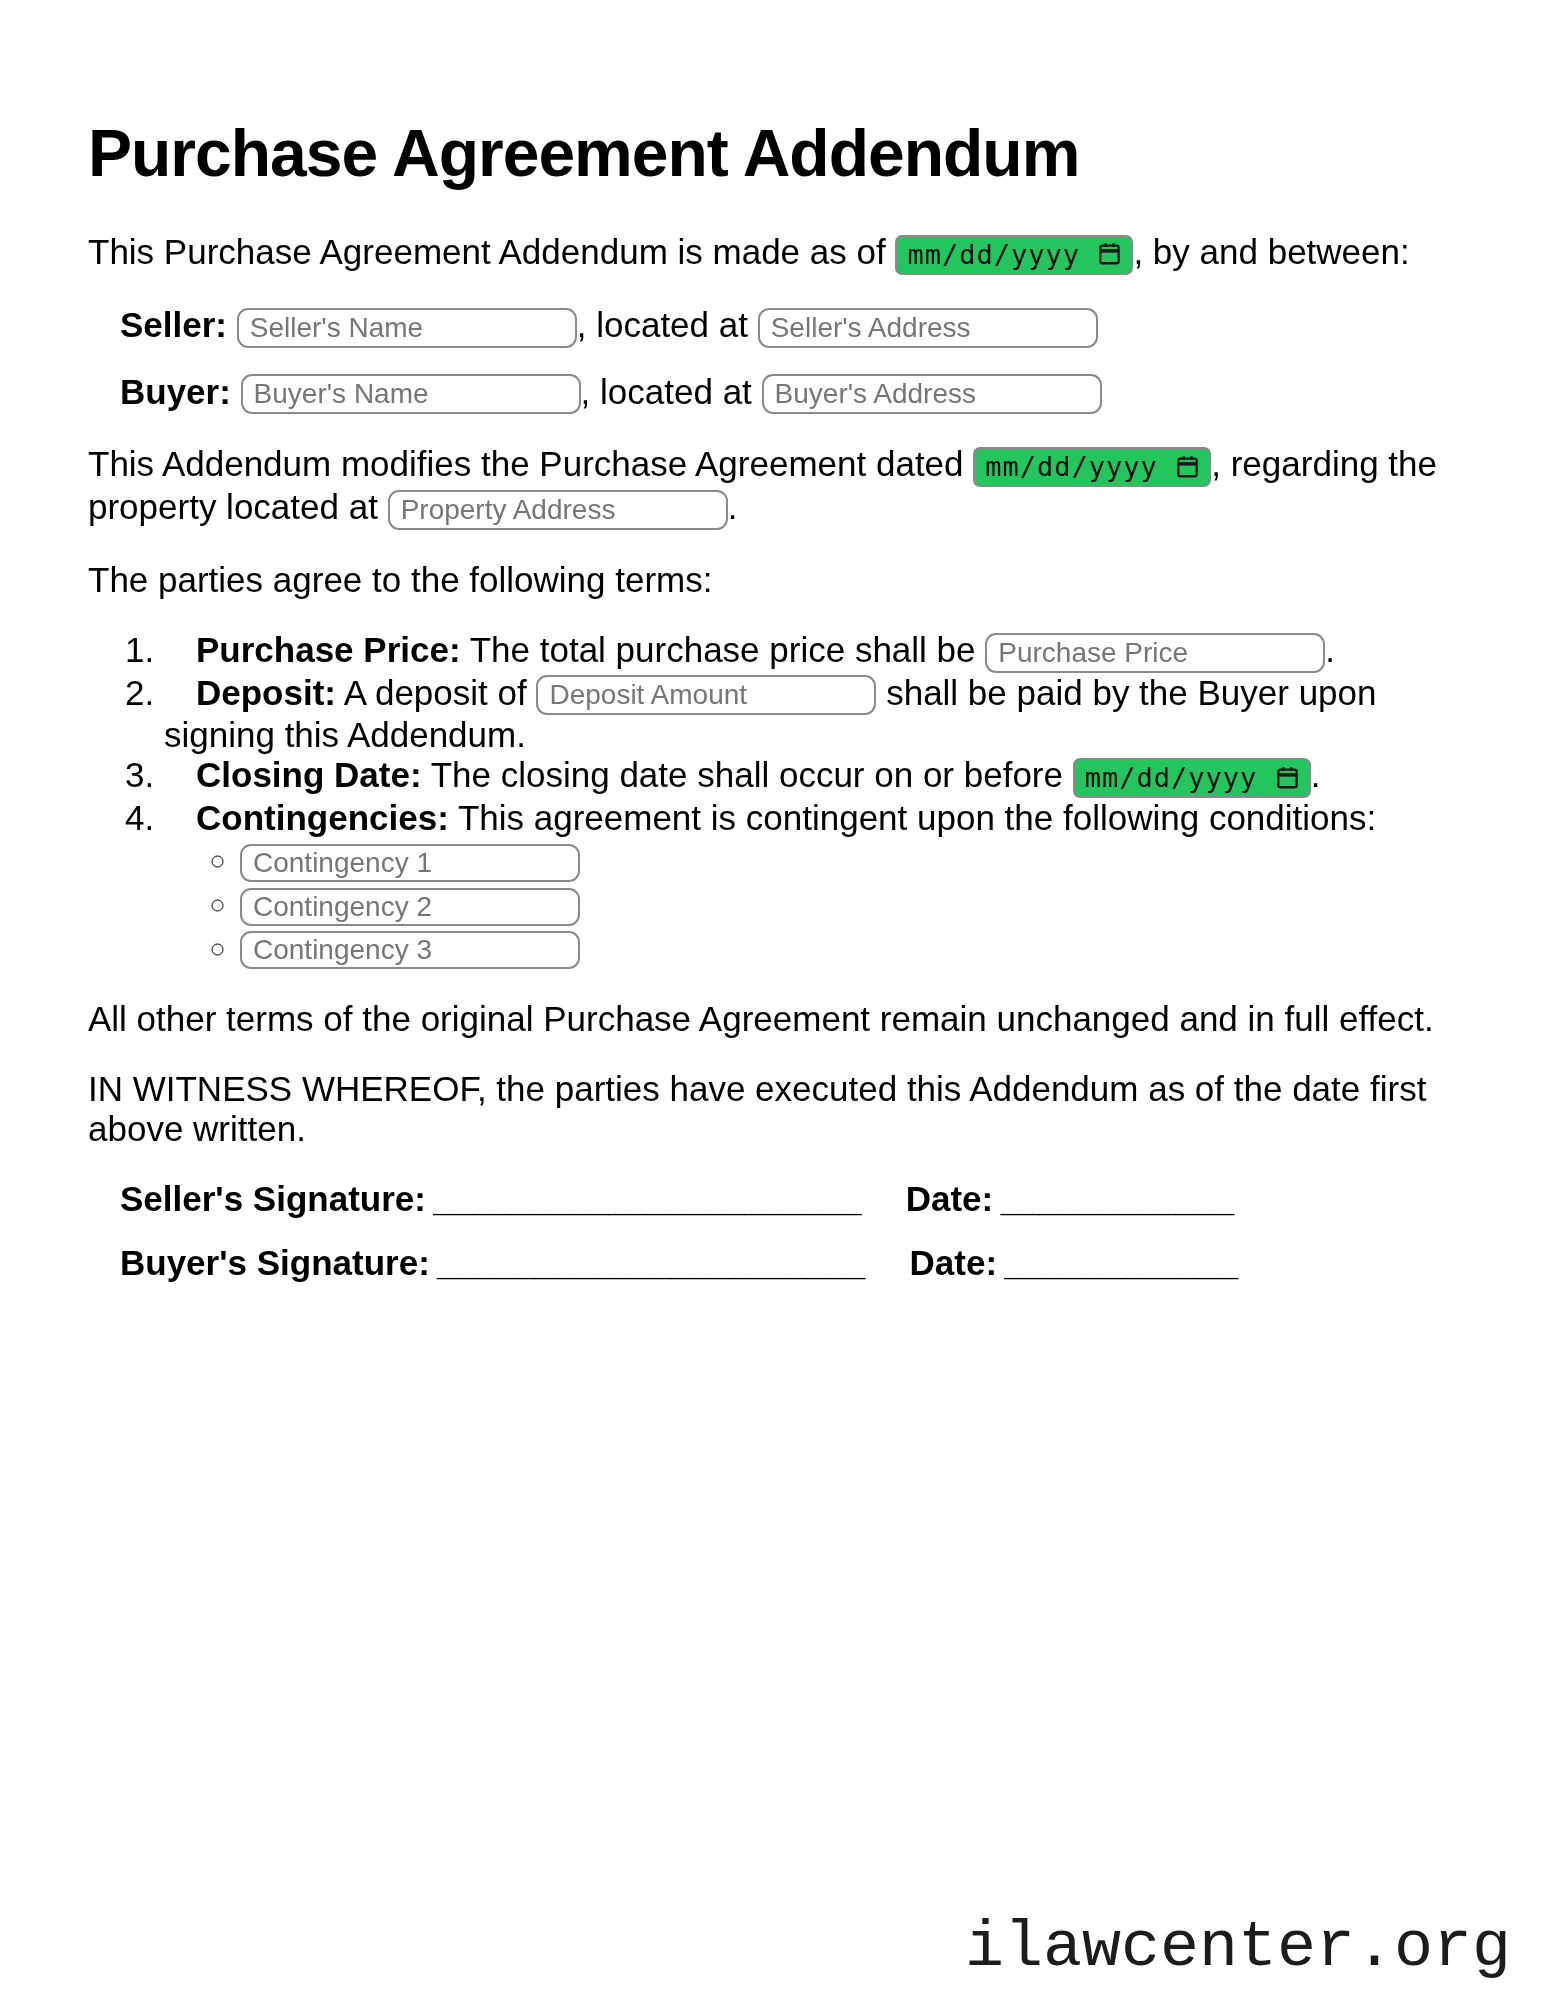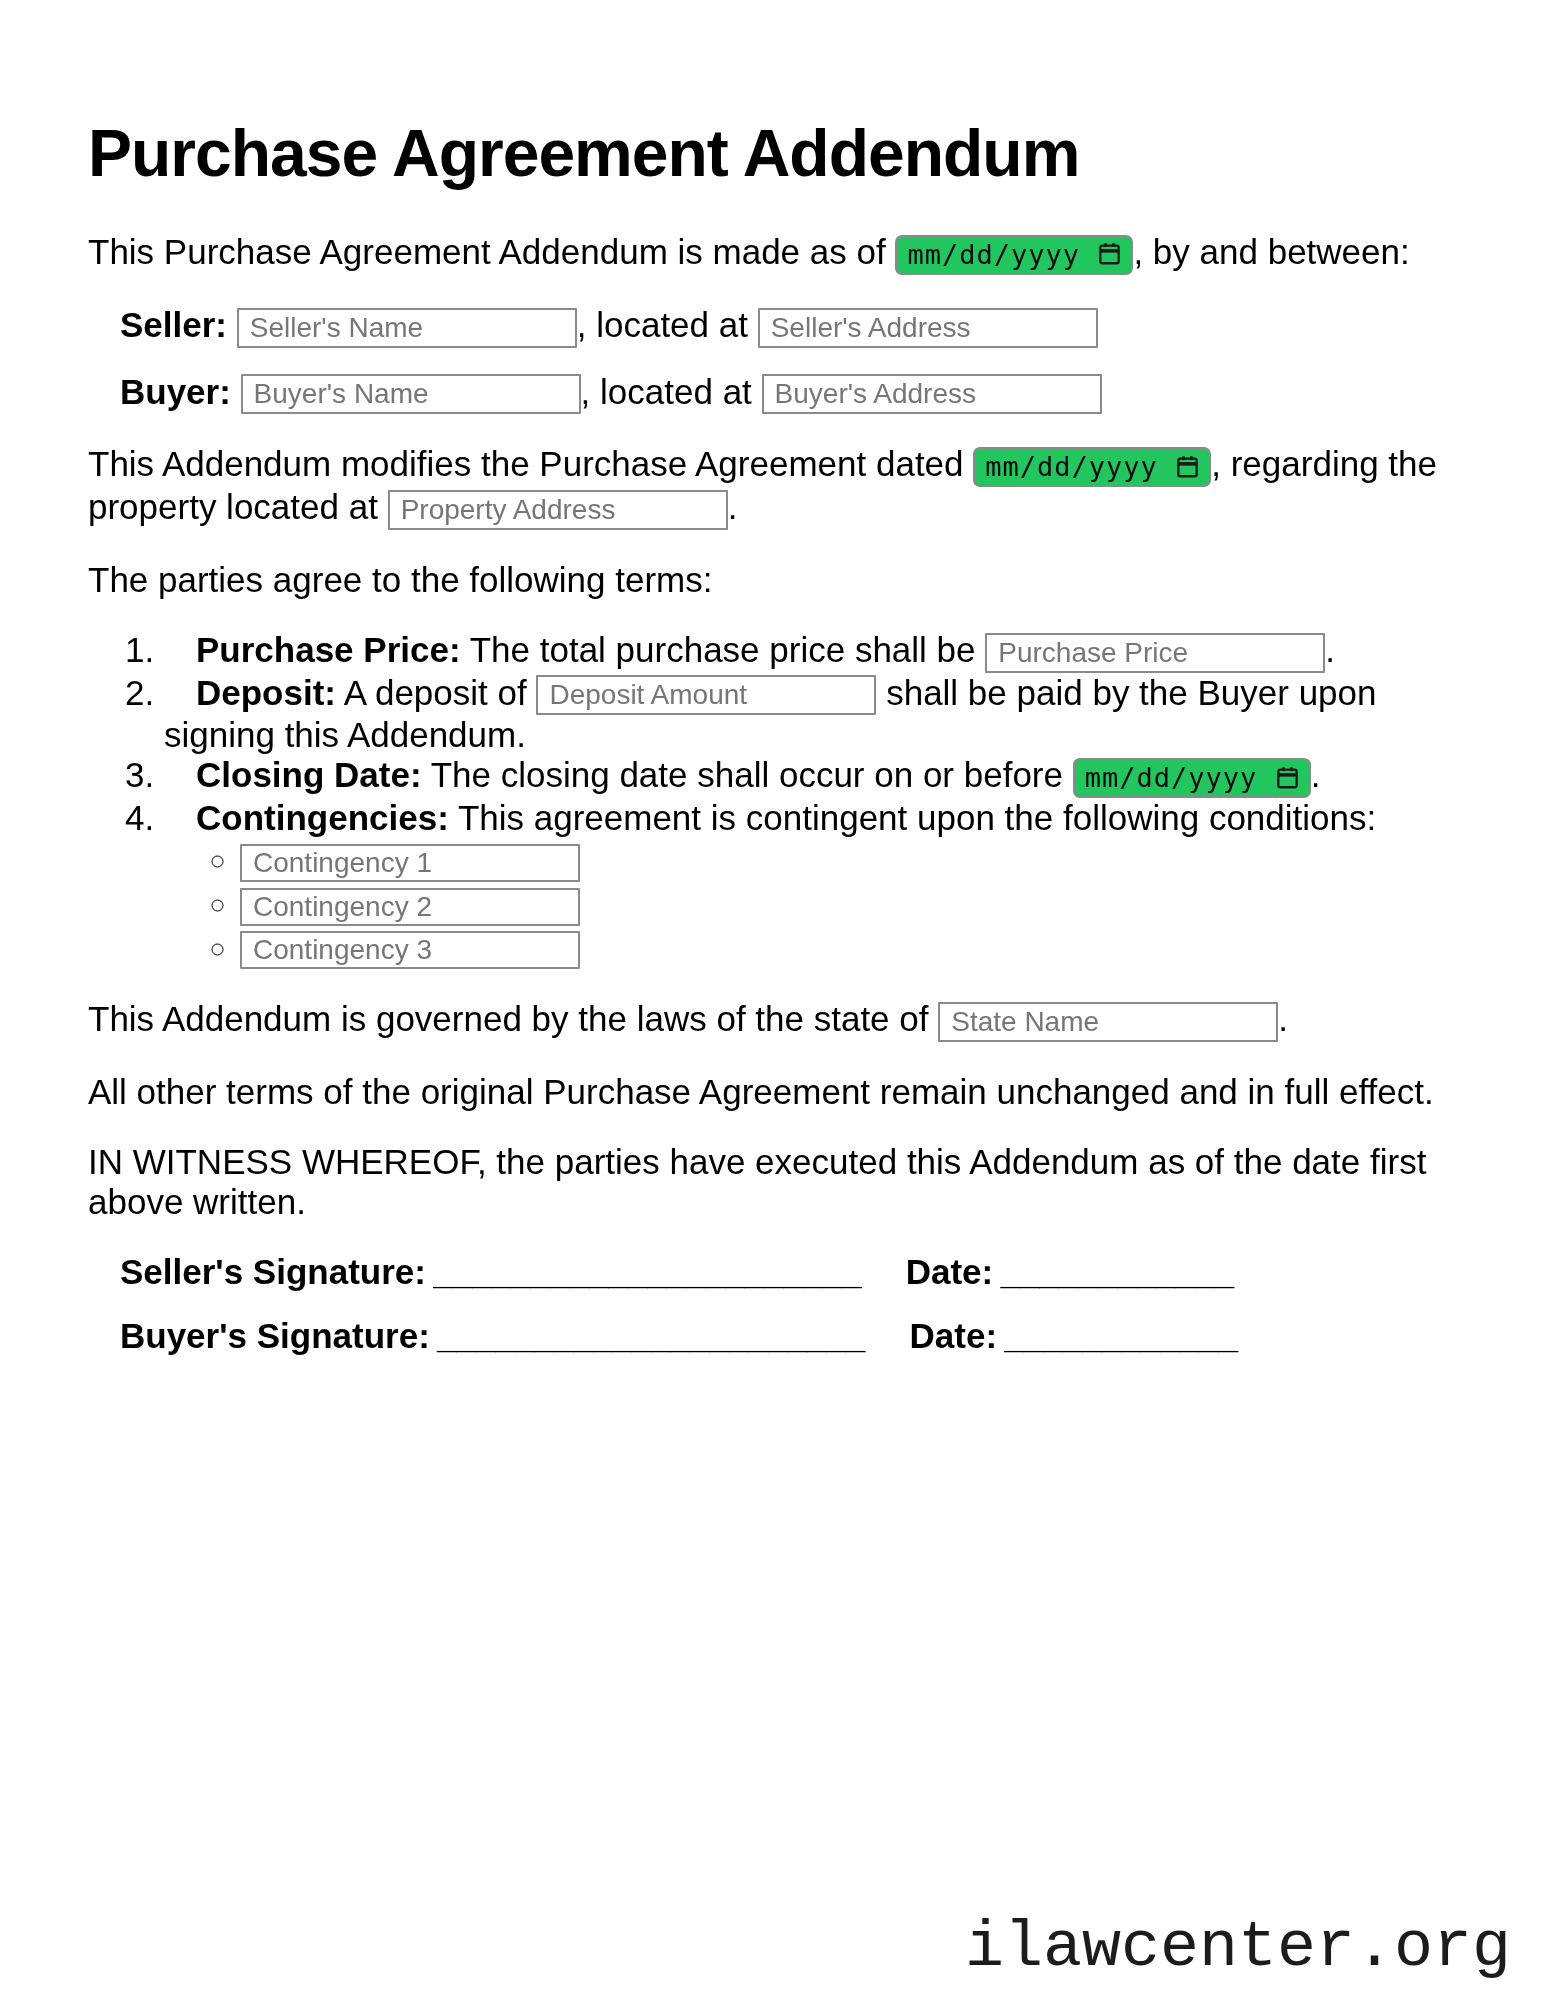--- a/index.html
+++ b/index.html
@@ -16,21 +16,21 @@
     font-size: 66px; line-height: 66px; font-weight: bold;
     margin: 16px 0 46px 0; letter-spacing: -1px;
   }
   p { margin: 30px 0; }
   p.party-row { margin: 24px 0; }
   b { font-weight: bold; margin-left: 32px; }
 
   
   input.ti {
     width: 340px; height: 40px;
-    border: 2px solid #8a8a8a; border-radius: 1px;
+    border: 2px solid #8a8a8a; border-radius: 11px;
     padding: 0 11px; background: #fff;
     font-family: "Liberation Sans", sans-serif;
     font-size: 28px; color: #000;
     vertical-align: middle; outline: none;
   }
   input.ti::placeholder { color: #767676; opacity: 1; }
 
   
   .date-input {
     display: inline-flex; align-items: center; justify-content: space-between;
@@ -111,21 +111,20 @@
         </span><span>.</span></li>
     <li><b>Contingencies:</b><span> This agreement is contingent upon the following conditions:</span>
       <ul class="contingencies">
         <li><input class="ti" type="text" placeholder="Contingency 1" style=""></li>
         <li><input class="ti" type="text" placeholder="Contingency 2" style=""></li>
         <li><input class="ti" type="text" placeholder="Contingency 3" style=""></li>
       </ul>
     </li>
   </ol>
 
-  <p><span>This Addendum is governed by the laws of the state of </span><input class="ti" type="text" placeholder="State Name" style=""><span>.</span></p>
 
   <p>All other terms of the original Purchase Agreement remain unchanged and in full effect.</p>
 
   <p>IN WITNESS WHEREOF, the parties have executed this Addendum as of the date first above written.</p>
 
   <p class="sig-row"><b>Seller's Signature:</b>
   <span class="uline">______________________</span>
   <b>Date:</b>
   <span class="uline">____________</span></p>
 

